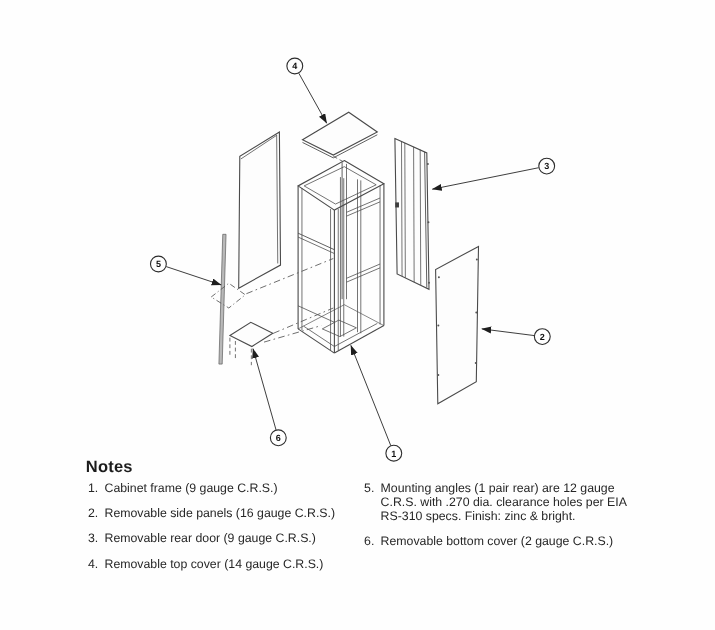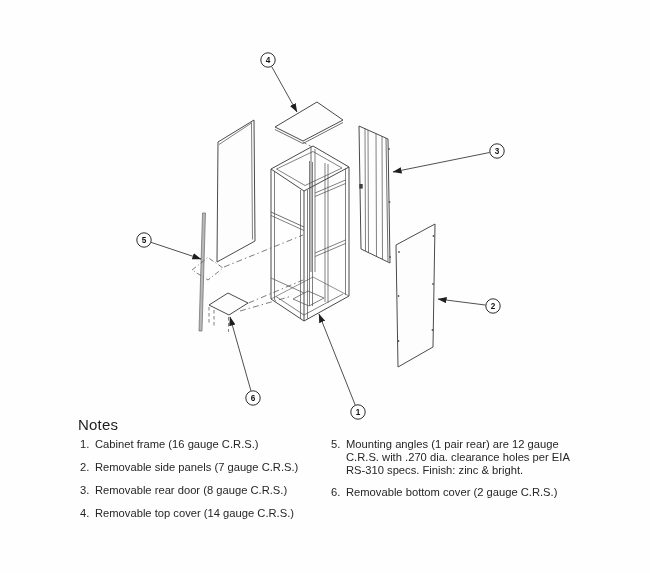--- a/index.html
+++ b/index.html
@@ -3,21 +3,21 @@
 <meta charset="utf-8">
 <style>
   html,body{margin:0;padding:0;background:#e8e8e8;}
   .page{
     position:relative;width:650px;height:573px;background:#fefefe;
     font-family:"Liberation Sans",sans-serif;color:#2a2a2a;overflow:hidden;
     box-shadow:0 0 4px rgba(0,0,0,.2);
   }
   svg.diagram{position:absolute;left:0;top:0;}
   .notes-heading{
-    position:absolute;left:78px;top:416px;font-size:15px;font-weight:400;
+    position:absolute;left:78px;top:416px;font-size:15px;font-weight:700;
     color:#1c1c1c;letter-spacing:.2px;
   }
   .notes-col{position:absolute;font-size:11.2px;line-height:13px;color:#262626;}
   .notes-col.left{left:80px;top:438px;width:246px;}
   .notes-col.right{left:331px;top:438px;width:260px;}
   .note-item{display:flex;margin-bottom:10px;}
   .notes-col.right .note-item{margin-bottom:9px;}
   .note-num{flex:none;width:15px;}
   .note-text{flex:1;}
 </style>
@@ -156,29 +156,29 @@
           <text x="253" y="401" text-anchor="middle" font-size="8.2" font-weight="700" font-family="&quot;Liberation Sans&quot;, sans-serif" fill="#111111">6</text>
         </g>
       </g>
   </svg>
 
   <div class="notes-heading">Notes</div>
 
   <div class="notes-col left">
     <div class="note-item">
       <span class="note-num">1.</span>
-      <span class="note-text">Cabinet frame (16 gauge C.R.S.)</span>
+      <span class="note-text">Cabinet frame (9 gauge C.R.S.)</span>
     </div>
     <div class="note-item">
       <span class="note-num">2.</span>
-      <span class="note-text">Removable side panels (7 gauge C.R.S.)</span>
+      <span class="note-text">Removable side panels (16 gauge C.R.S.)</span>
     </div>
     <div class="note-item">
       <span class="note-num">3.</span>
-      <span class="note-text">Removable rear door (8 gauge C.R.S.)</span>
+      <span class="note-text">Removable rear door (9 gauge C.R.S.)</span>
     </div>
     <div class="note-item">
       <span class="note-num">4.</span>
       <span class="note-text">Removable top cover (14 gauge C.R.S.)</span>
     </div>
   </div>
 
   <div class="notes-col right">
     <div class="note-item">
       <span class="note-num">5.</span>

